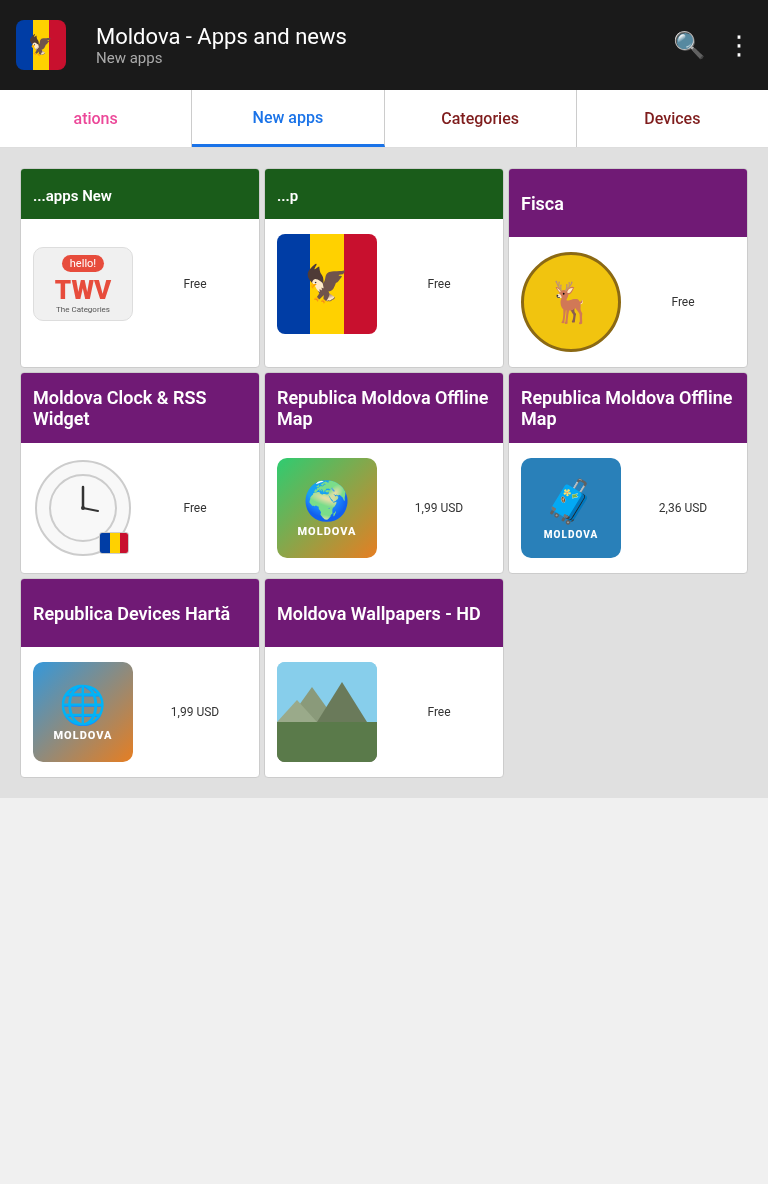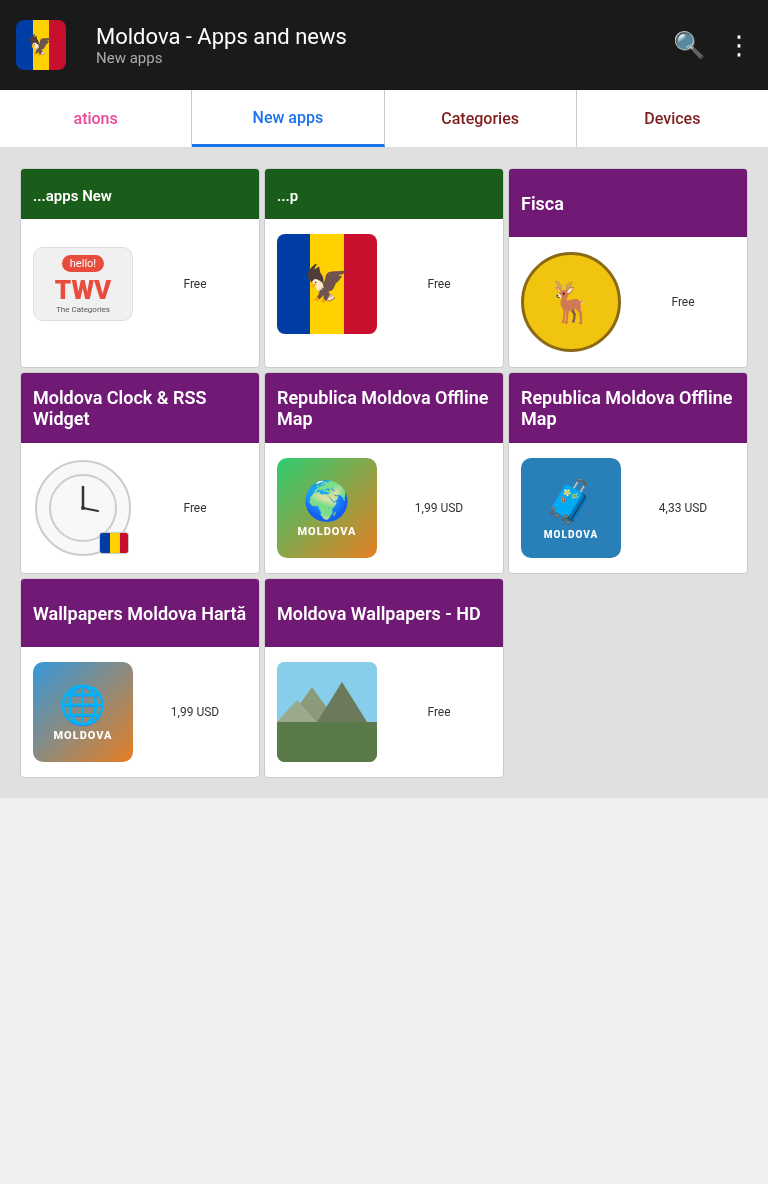--- a/index.html
+++ b/index.html
@@ -312,27 +312,27 @@
     <div class="card-header">
       <span>Republica Moldova Offline Map</span>
     </div>
     <div class="card-body">
       <div class="card-icon">
         <div class="luggage-icon">
           <span style="font-size:42px;">🧳</span>
           <span class="luggage-label">MOLDOVA</span>
         </div>
       </div>
-      <span class="card-price">4,33 USD</span>
-    </div>
-  </div>
-
-  <div class="card">
-    <div class="card-header">
-      <span>Wallpapers Moldova Hartă</span>
+      <span class="card-price">2,36 USD</span>
+    </div>
+  </div>
+
+  <div class="card">
+    <div class="card-header">
+      <span>Republica Devices Hartă</span>
     </div>
     <div class="card-body">
       <div class="card-icon">
         <div class="map-icon-globe">
           <span class="globe-symbol">🌐</span>
           <span class="icon-label">MOLDOVA</span>
         </div>
       </div>
       <span class="card-price">1,99 USD</span>
     </div>

